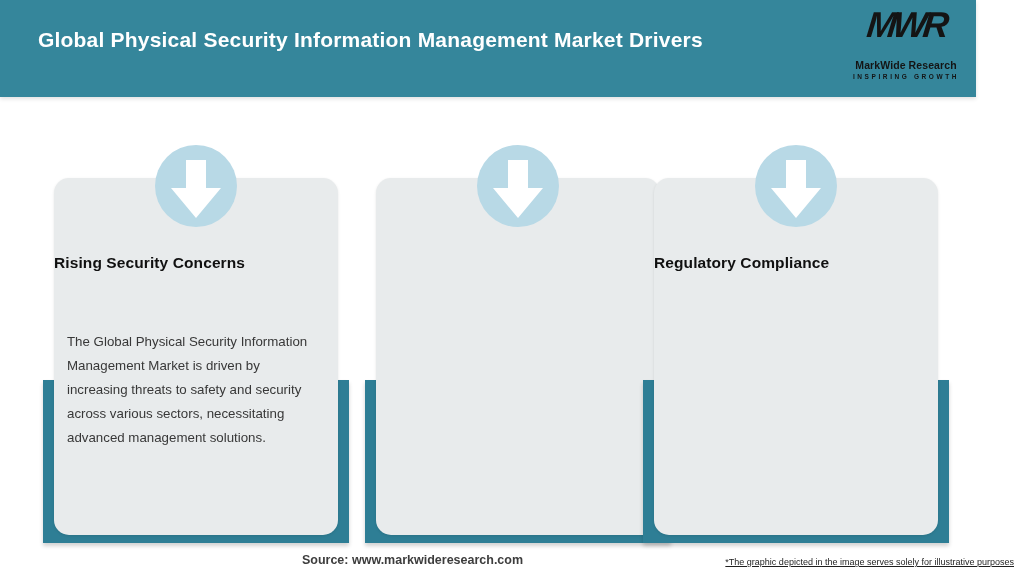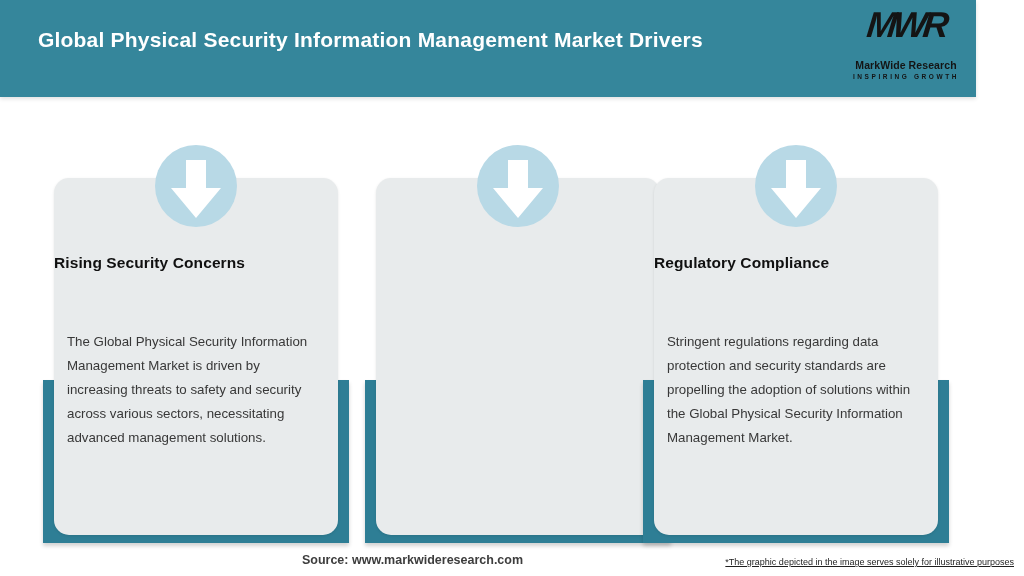--- a/index.html
+++ b/index.html
@@ -121,21 +121,20 @@
     <svg width="50" height="58" viewBox="0 0 50 58">
       <polygon points="15,0 35,0 35,28 50,28 25,58 0,28 15,28" fill="#ffffff"></polygon>
     </svg>
   </div>
 </div>
 
 <div class="column col-3">
   <div class="band"></div>
   <div class="card">
     <div class="card-title">Regulatory Compliance</div>
-    <div class="card-body">Stringent regulations regarding data protection and security standards are propelling the adoption of solutions within the Global Physical Security Information Management Market.</div>
   </div>
   <div class="circle">
     <svg width="50" height="58" viewBox="0 0 50 58">
       <polygon points="15,0 35,0 35,28 50,28 25,58 0,28 15,28" fill="#ffffff"></polygon>
     </svg>
   </div>
 </div>
 
 <div class="source-text">Source: www.markwideresearch.com</div>
 <div class="disclaimer-text">*The graphic depicted in the image serves solely for illustrative purposes</div>

